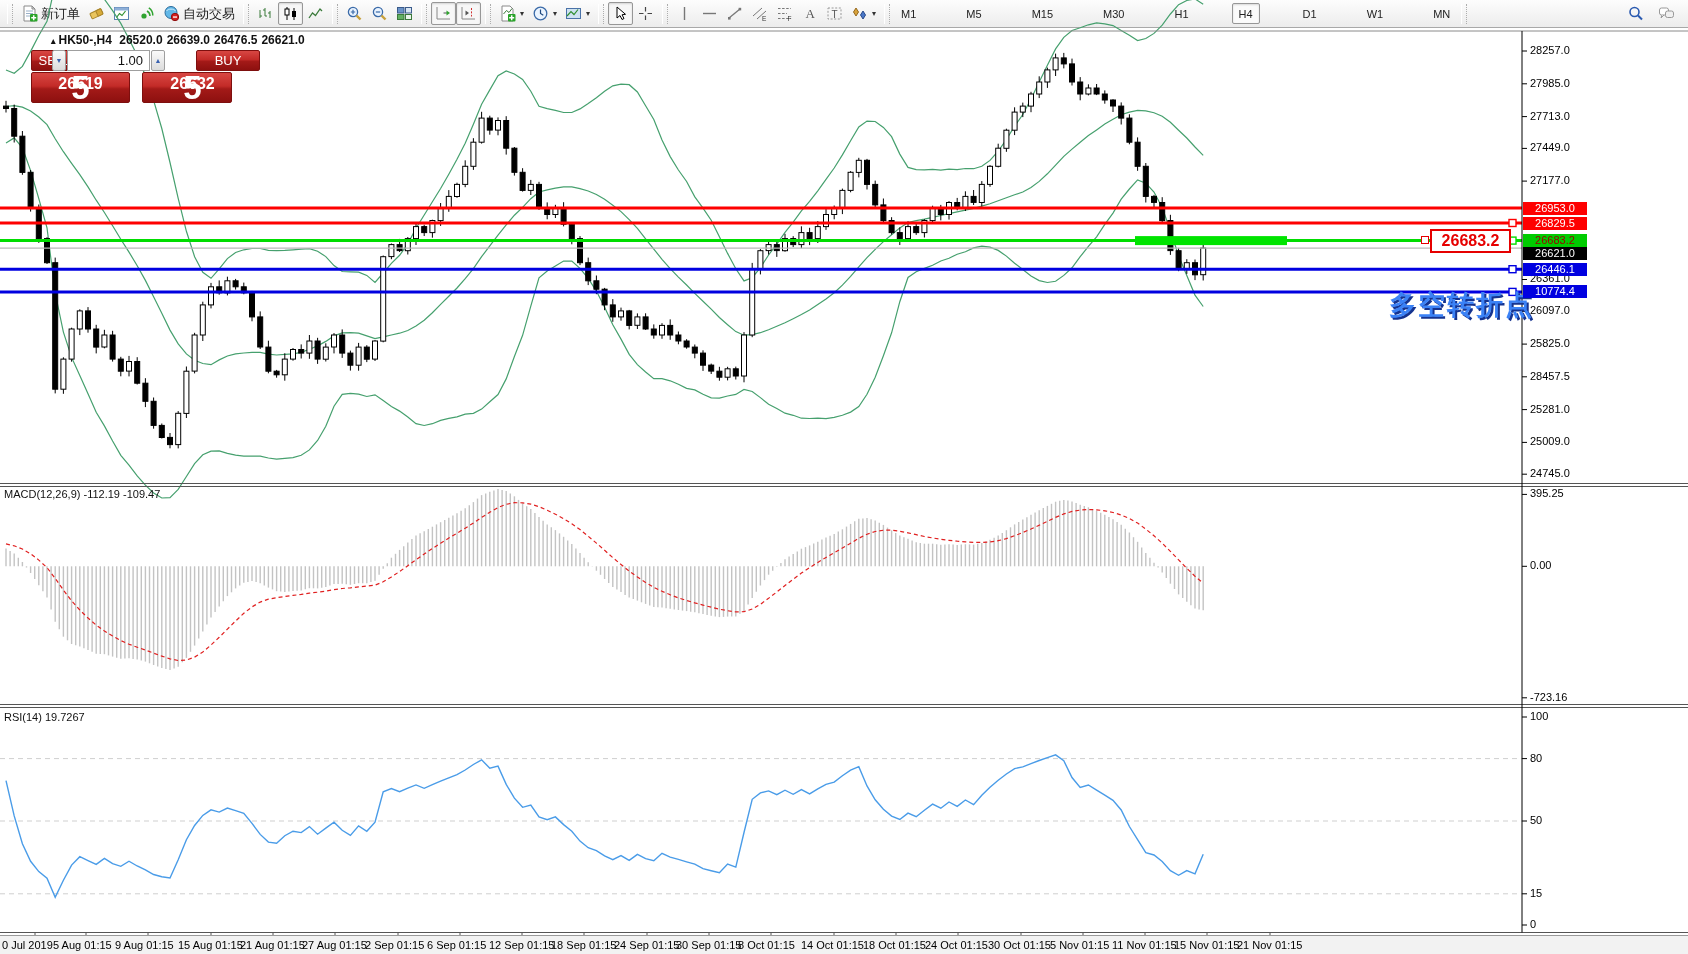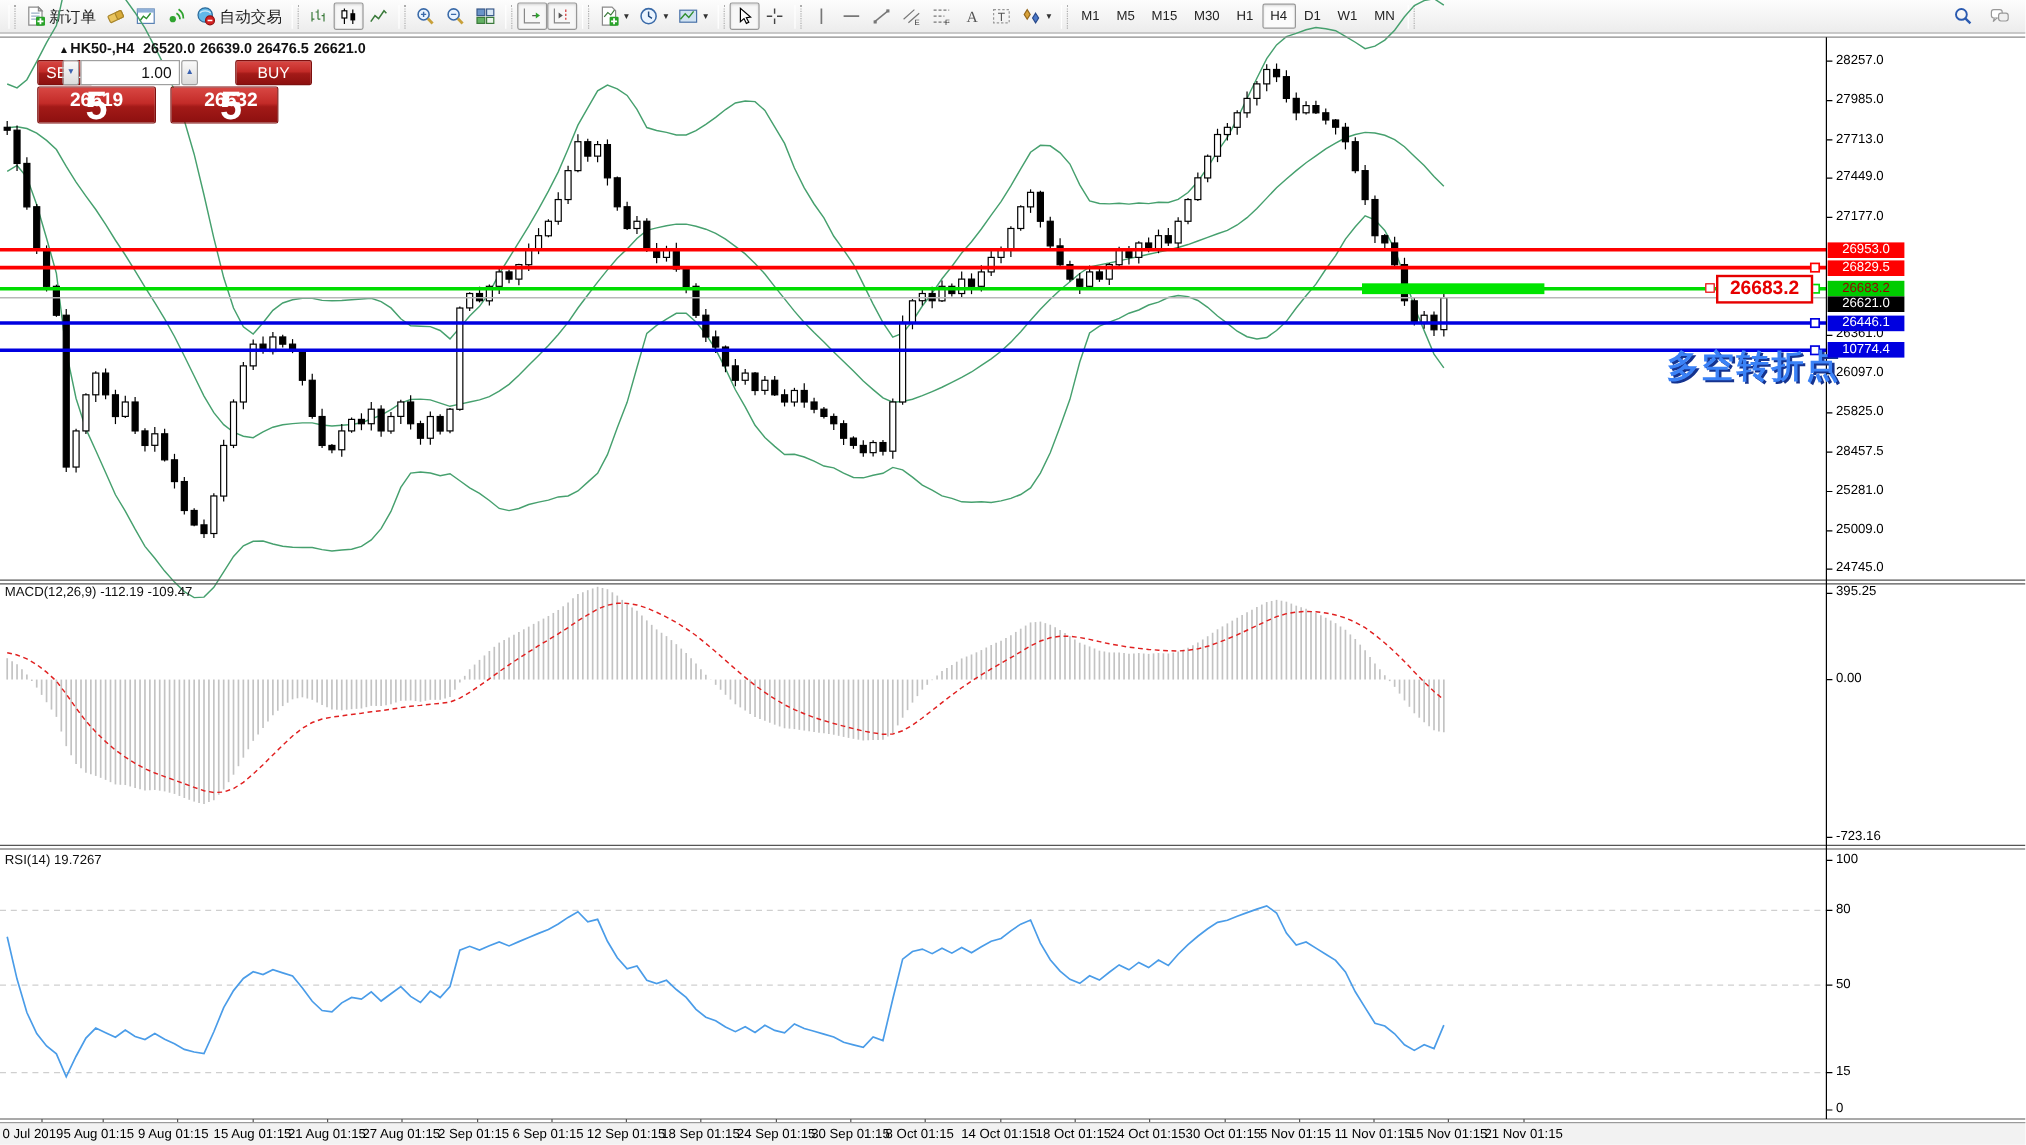--- a/index.html
+++ b/index.html
@@ -259,21 +259,21 @@
     <button class="tb">
       <svg class="ic" viewBox="0 0 17 17">
           <path d="M5 3l2.5 4L5 11 2.5 7z" fill="#d8a23a" stroke="#96691e"></path>
           <path d="M12 6l2.5 4L12 14 9.5 10z" fill="#4a78c8" stroke="#2a4a8a"></path>
         </svg>
       <span class="caret">▾</span>
     </button>
 
     <div class="grip"></div>
 
-    <div id="tf-group" style="display:flex;align-items:center;">
+    <div id="tf-group" style="display:flex;align-items:center;gap:36px;">
         <button class="tf">M1</button>
         <button class="tf">M5</button>
         <button class="tf">M15</button>
         <button class="tf">M30</button>
         <button class="tf">H1</button>
         <button class="tf pressed">H4</button>
         <button class="tf">D1</button>
         <button class="tf">W1</button>
         <button class="tf">MN</button>
       </div>

